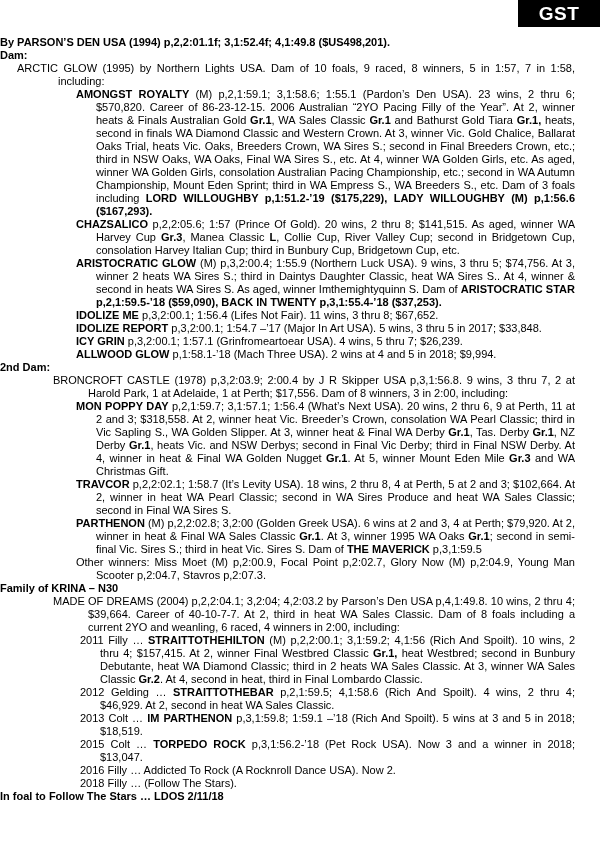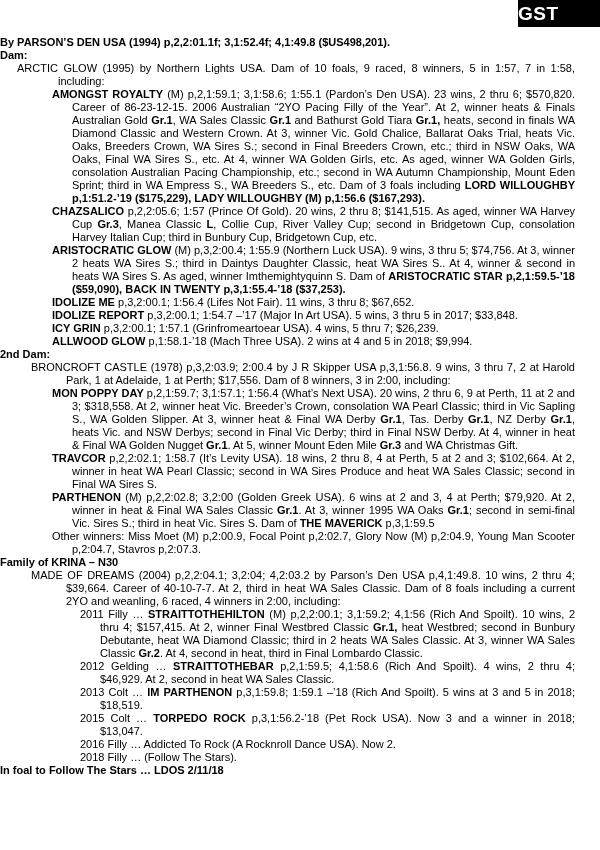--- a/index.html
+++ b/index.html
@@ -7,29 +7,29 @@
     width:600px; height:850px;
     background:#ffffff; color:#000000;
     font-family:"Liberation Sans", sans-serif;
     font-size:11px; line-height:13px;
     position:relative; overflow:hidden;
   }
   .gst-badge {
     position:absolute; top:0; right:0;
     width:82px; height:27px;
     background:#000000; color:#ffffff;
-    display:flex; align-items:center; 
+    display:flex; align-items:center; justify-content:center;
     font-size:19px; font-weight:bold; letter-spacing:0.5px;
   }
   .content { padding:36px 25px 0 0; }
   .content p { margin:0; text-align:justify; }
   .head   { margin-left:31px; text-align:left !important; }
   .dam1   { padding-left:58px; text-indent:-41px; }
-  .entry  { padding-left:72px; text-indent:-20px; }
-  .dam2   { padding-left:66px; text-indent:-35px; }
+  .entry  { padding-left:96px; text-indent:-20px; }
+  .dam2   { padding-left:88px; text-indent:-35px; }
   .year   { padding-left:100px; text-indent:-20px; }
   .infoal { margin-left:48px; text-align:left; }
   .gap    { margin-top:8px; }
   b { font-weight:bold; }
 </style>
 </head>
 <body>
 
 <div class="gst-badge">
   <span>GST</span>

